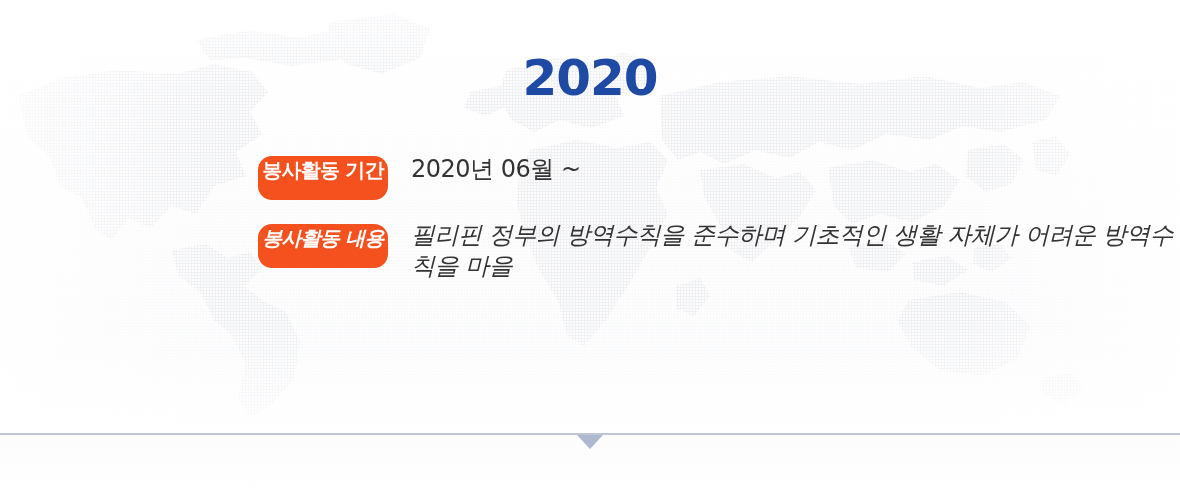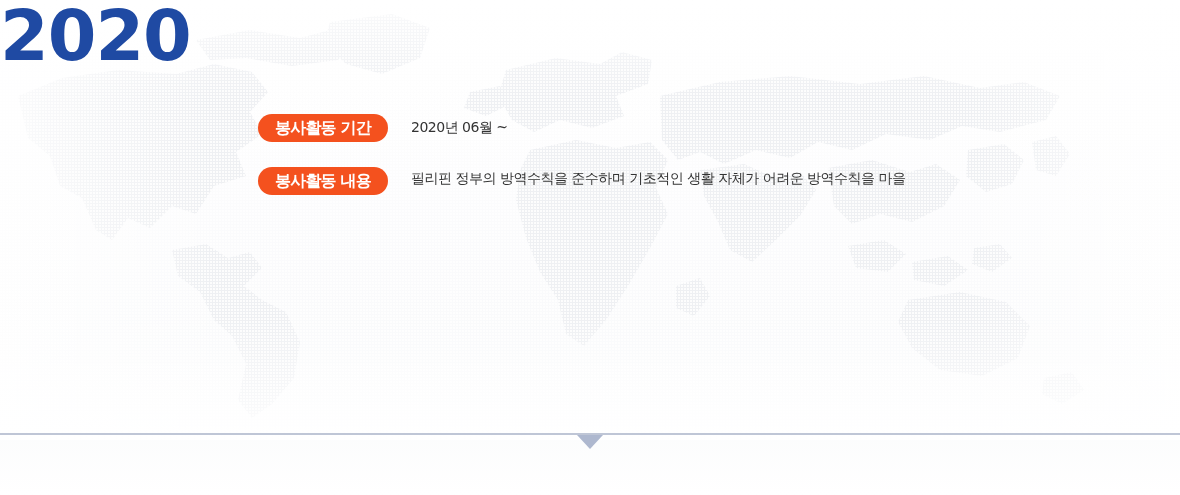--- a/index.html
+++ b/index.html
@@ -61,22 +61,23 @@
 
   
   .content {
     position: relative;
     z-index: 3;
     width: 1180px;
   }
 
   .year-title {
     margin: 0;
-    text-align: left;
-    font-size: 70px;
+    padding-top: 42px;
+    text-align: center;
+    font-size: 50px;
     line-height: 72px;
     font-weight: 700;
     letter-spacing: -1px;
     color: #1f4aa3;
     font-family: "DejaVu Sans", "Liberation Sans", sans-serif;
   }
 
   .subtitle {
     margin: 0;
     padding-top: 12px;
@@ -94,41 +95,42 @@
     padding: 42px 0 0 258px;
   }
 
   .info-row {
     display: flex;
     align-items: flex-start;
     margin-bottom: 24px;
   }
   .info-row:last-child {
     margin-bottom: 12px;
+    font-style: italic;
   }
 
   .badge {
     flex: 0 0 auto;
     width: 130px;
-    height: 28px;
+    height: 44px;
     border-radius: 14px;
     background: #f4511e;
     color: #ffffff;
-    font-size: 16px;
+    font-size: 20px;
     line-height: 28px;
     font-weight: 700;
     letter-spacing: -0.8px;
     text-align: center;
     box-sizing: border-box;
   }
 
   .info-value {
     flex: 1 1 auto;
     padding-left: 23px;
-    font-size: 14px;
+    font-size: 24px;
     line-height: 31px;
     color: #333333;
     letter-spacing: -0.5px;
     margin-top: -2px;
   }
   .info-value.multiline {
     margin-top: -4px;
   }
   .info-value p {
     margin: 0;

